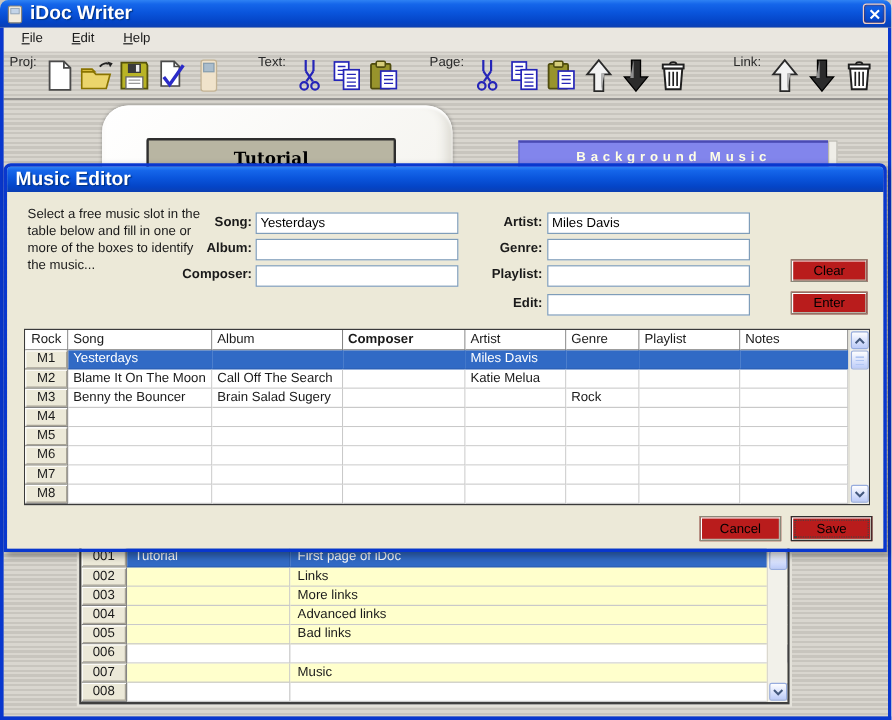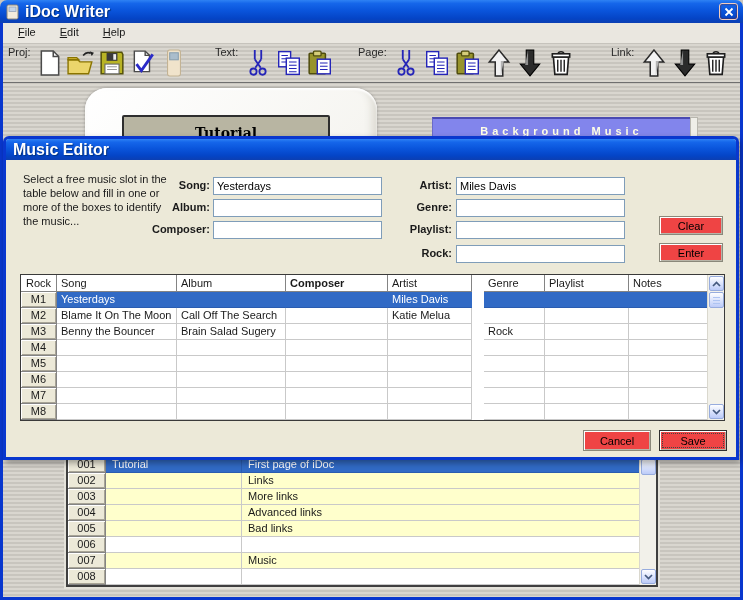--- a/index.html
+++ b/index.html
@@ -75,36 +75,36 @@
   .dialog { position:absolute; left:3px; top:136px; width:736px; height:324px; z-index:10;
     border:3px solid #0937CE; border-radius:6px 6px 0 0; box-shadow:2px 3px 6px rgba(0,0,0,.35); }
   .dlg-titlebar { height:21px; background:linear-gradient(180deg,#2E82F4 0%,#1566EA 15%,#0A55DC 45%,#0444C6 80%,#0C3FB2 100%);
     border-radius:3px 3px 0 0; display:flex; align-items:center; padding:0 7px; }
   .dlg-title { color:#fff; font-weight:bold; font-size:16px; text-shadow:1px 1px 1px #00317E; }
   .dlg-body { position:relative; height:297px; background:#ECE9D8; }
   .instructions { position:absolute; left:17px; top:12px; width:154px; line-height:14px; color:#1a1a1a; }
   .flabel { position:absolute; text-align:right; font-weight:bold; }
   .finput { position:absolute; width:169px; height:18px; border:1px solid #7F9DB9; background:#fff;
     font-family:"Liberation Sans",sans-serif; font-size:11px; padding:0 3px; }
-  .btn { position:absolute; background:#ef4444; border:1px solid #8A887A;
+  .btn { position:absolute; background:#b91c1c; border:1px solid #8A887A;
     box-shadow:inset 1px 1px 0 #FFF, inset -1px -1px 0 #B8B5A8; font-family:"Liberation Sans",sans-serif; font-size:11px; cursor:default; }
   .btn.default { border:1px solid #2F2F2F; outline:1px dotted #444; outline-offset:-4px; }
 
   
   .mtable { position:absolute; left:14px; top:114px; width:705px; height:147px; background:#fff; border:1px solid #3A3A3A; }
   .mt-header { display:flex; height:17px; }
   .mt-hcell { background:#fff; border-right:1px solid #848484; border-bottom:1px solid #848484; padding:2px 0 0 4px; white-space:nowrap; overflow:hidden; }
   .mt-hcell.mc0 { text-align:center; padding-left:0; }
   .mt-row { display:flex; height:16px; }
   .mt-lcell { background:#ECE9D8; border-right:1px solid #848484; border-bottom:1px solid #848484;
     box-shadow:inset 1px 1px 0 #FFF, inset -1px -1px 0 #A8A496; text-align:center; line-height:15px; }
   .mt-cell { background:#fff; border-right:1px solid #C9C9C9; border-bottom:1px solid #C9C9C9; padding-left:4px; line-height:15px; white-space:nowrap; overflow:hidden; }
   .mt-row.sel .mt-cell { background:#316AC5; color:#fff; border-right-color:#316AC5; border-bottom-color:#2A5CB0; }
   .mc0 { width:36px; } .mc1 { width:120px; } .mc2 { width:109px; } .mc3 { width:102px;font-weight:bold; }
-  .mc4 { width:84px; } .mc5 { width:61px;margin-left:12px; } .mc6 { width:84px; } .mc7 { width:90px; }
+  .mc4 { width:84px; } .mc5 { width:61px; } .mc6 { width:84px; } .mc7 { width:90px; }
   .mt-sb { right:0; top:0; bottom:0; }
   .mt-sb .sb-btn.up { top:1px; }
   .mt-sb .sb-thumb { top:17px; }
   .mt-sb .sb-btn.down { bottom:1px; }
   .thumb-grip { width:7px; height:7px;
     background:repeating-linear-gradient(180deg,#AEC4F2 0 1px,transparent 1px 3px); }
 </style>
 </head>
 <body>
 
@@ -376,21 +376,21 @@
       <input class="finput" style="left: 207px; top: 39px;" value="">
       <label class="flabel" style="left:100px;top:63px;width:104px">Composer:</label>
       <input class="finput" style="left: 207px; top: 61px;" value="">
 
       <label class="flabel" style="left:378px;top:19px;width:68px">Artist:</label>
       <input class="finput" style="left: 450px; top: 17px;" value="Miles Davis">
       <label class="flabel" style="left:378px;top:41px;width:68px">Genre:</label>
       <input class="finput" style="left: 450px; top: 39px;" value="">
       <label class="flabel" style="left:378px;top:63px;width:68px">Playlist:</label>
       <input class="finput" style="left: 450px; top: 61px;" value="">
-      <label class="flabel" style="left:378px;top:87px;width:68px">Rock:</label>
+      <label class="flabel" style="left:378px;top:87px;width:68px">Edit:</label>
       <input class="finput" style="left: 450px; top: 85px;" value="">
 
       <button class="btn" style="left:653px;top:56px;width:64px;height:19px">Clear</button>
       <button class="btn" style="left:653px;top:83px;width:64px;height:19px">Enter</button>
 
       <div class="mtable">
         <div class="mt-header">
             <div class="mt-hcell mc0">Rock</div>
             <div class="mt-hcell mc1">Song</div>
             <div class="mt-hcell mc2">Album</div>

